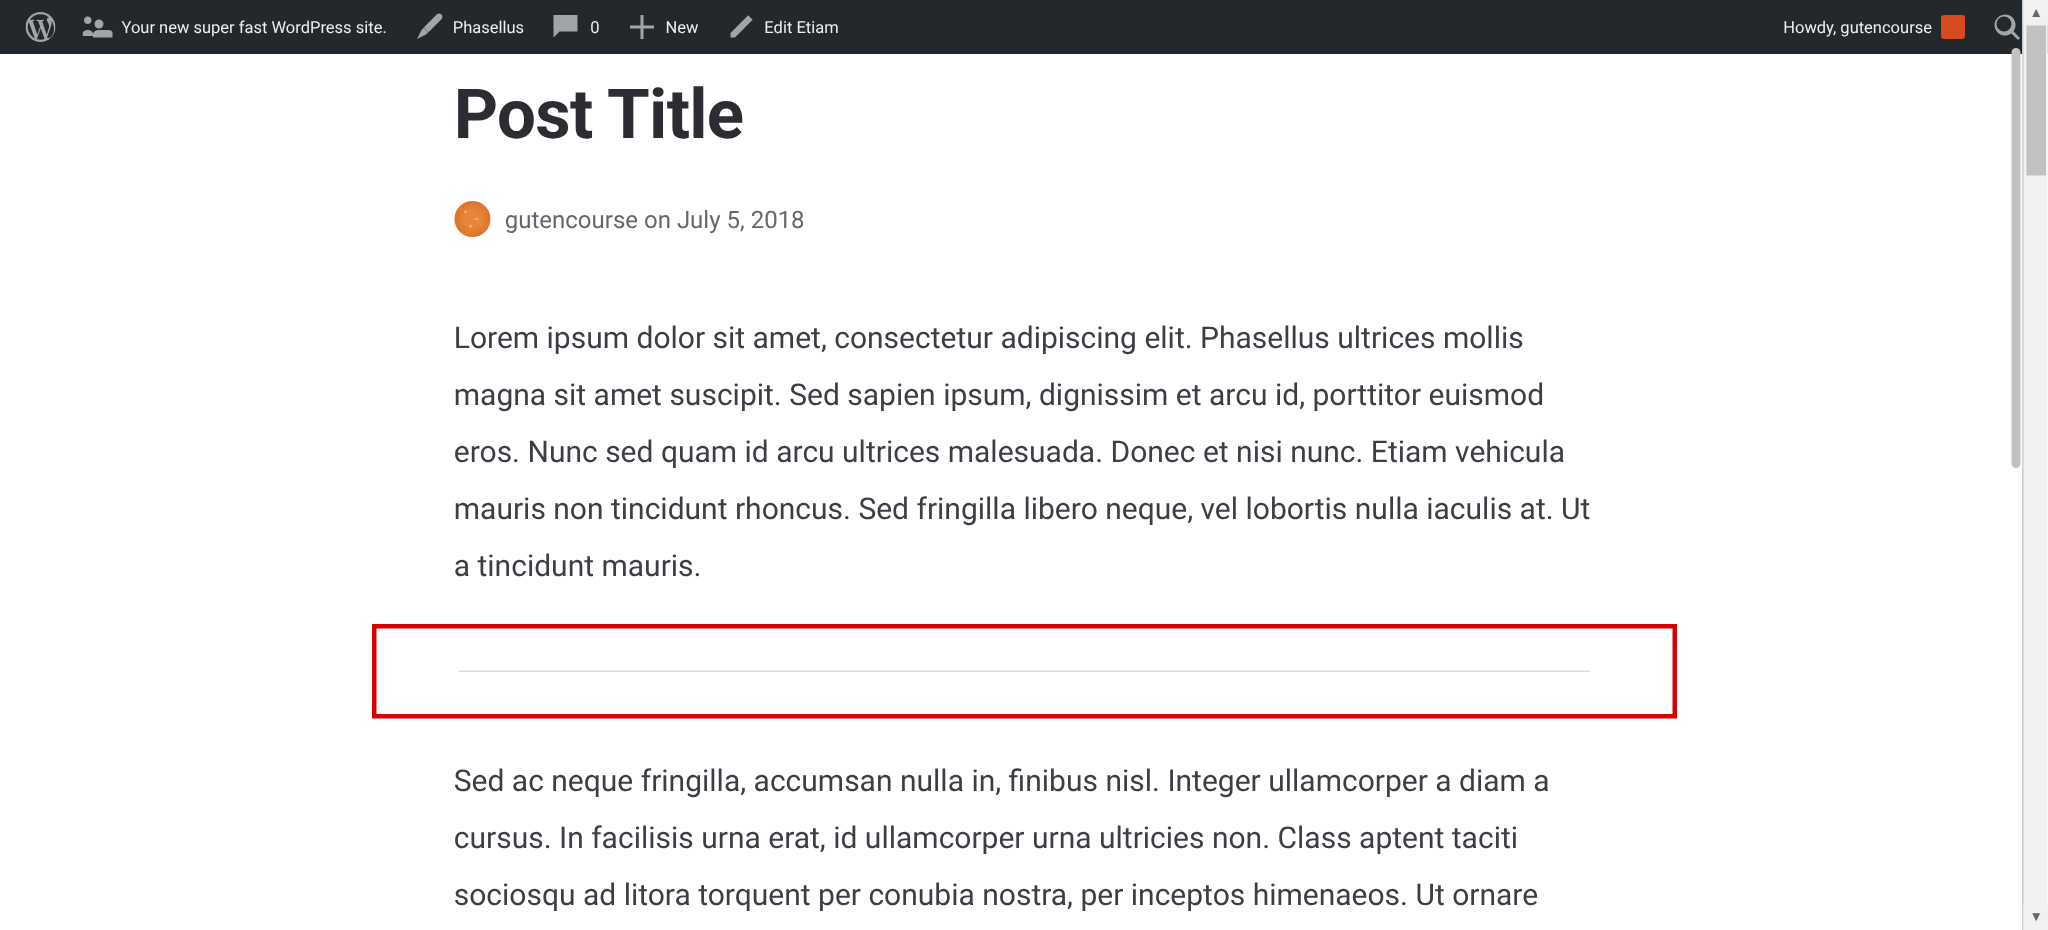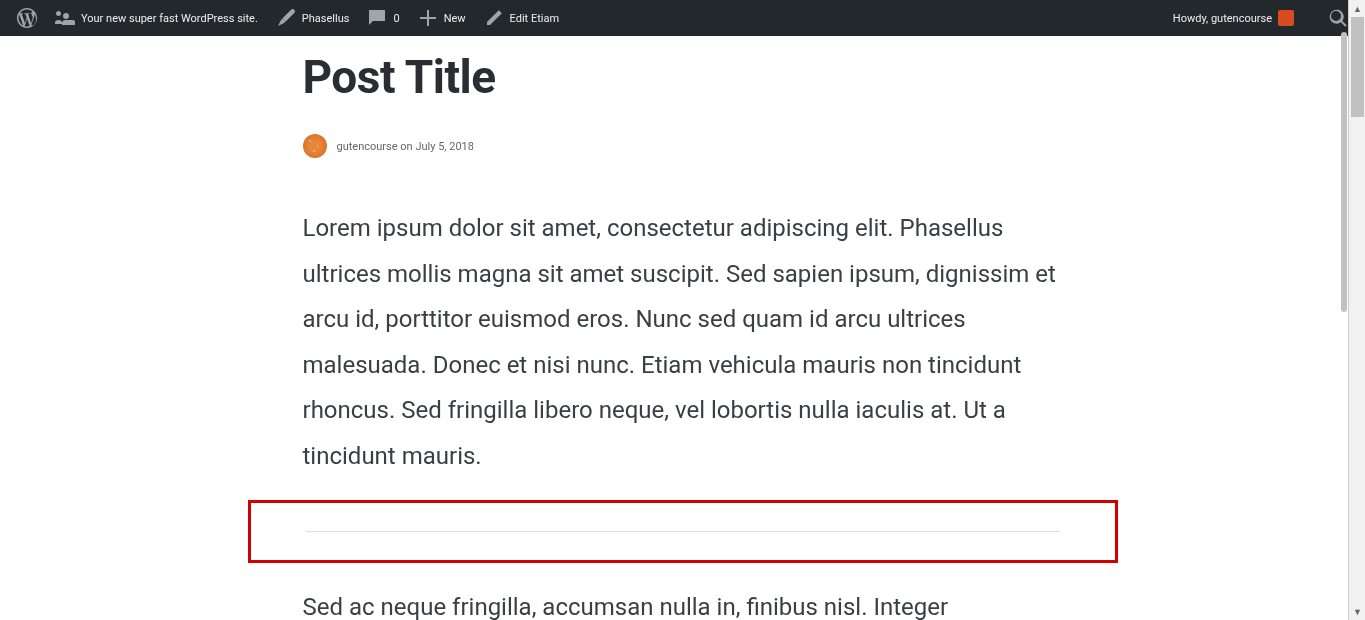--- a/index.html
+++ b/index.html
@@ -27,21 +27,21 @@
       padding: 0 8px;
     }
     .admin-left {
       display: flex;
       align-items: center;
       gap: 0;
     }
     .admin-right {
       display: flex;
       align-items: center;
-      gap: 16px;
+      gap: 0;
     }
     .admin-item {
       display: flex;
       align-items: center;
       padding: 0 9px;
       height: 32px;
       color: #eee;
       cursor: pointer;
       gap: 6px;
     }
@@ -99,25 +99,25 @@
     }
     .author-avatar::after {
       content: '';
       position: absolute;
       inset: 0;
       background-image: radial-gradient(circle at 30% 30%, rgba(255,255,255,0.3) 1px, transparent 1px),
                         radial-gradient(circle at 60% 50%, rgba(255,255,255,0.3) 1px, transparent 1px),
                         radial-gradient(circle at 45% 70%, rgba(255,255,255,0.3) 1px, transparent 1px);
     }
     .post-byline {
-      font-size: 11px;
+      font-size: 16px;
       color: #63686e;
     }
     .post-body p {
-      font-size: 24px;
+      font-size: 20px;
       line-height: 1.9;
       color: #3b3e45;
       margin-bottom: 0;
     }
     .separator-box {
       border: 3px solid #d40000;
       margin: 20px -55px 22px -55px;
       padding: 28px 55px;
     }
     .separator-line {

